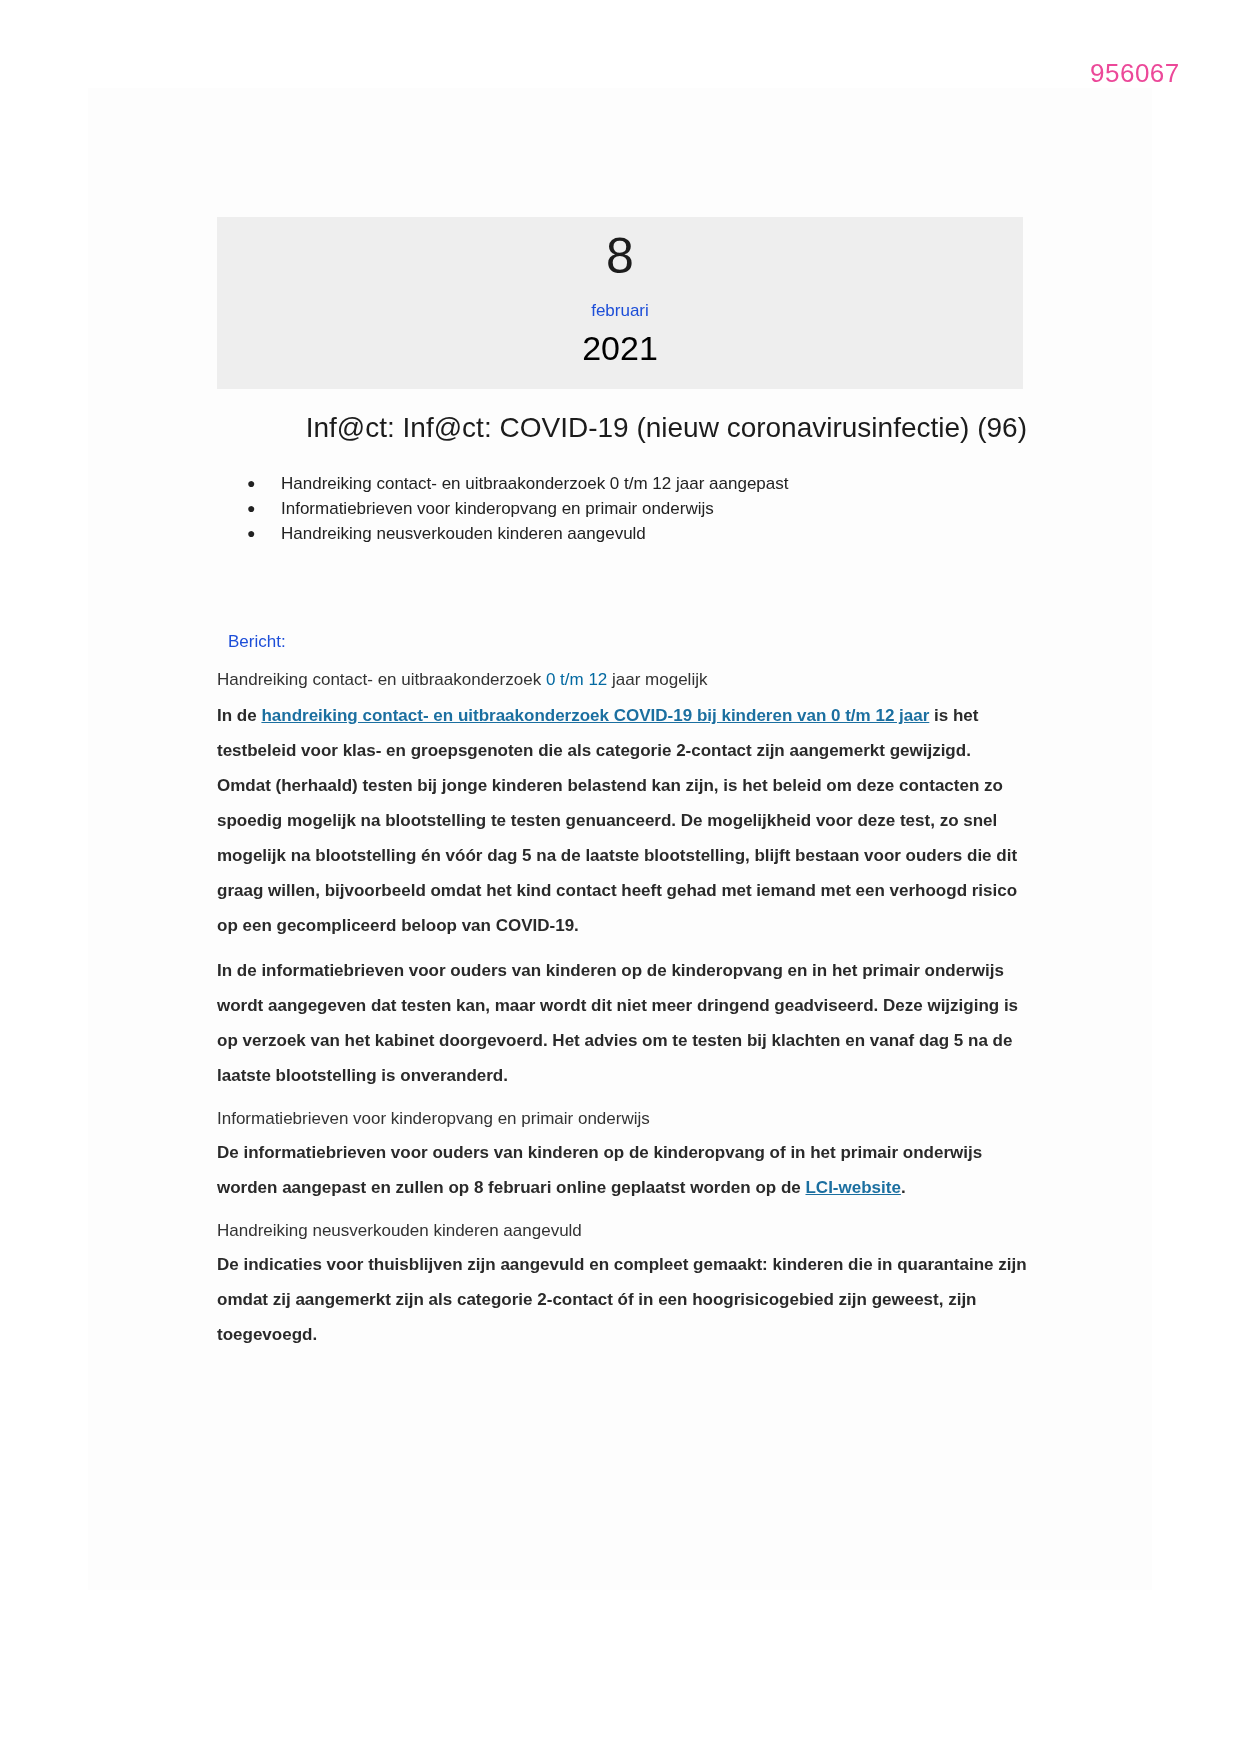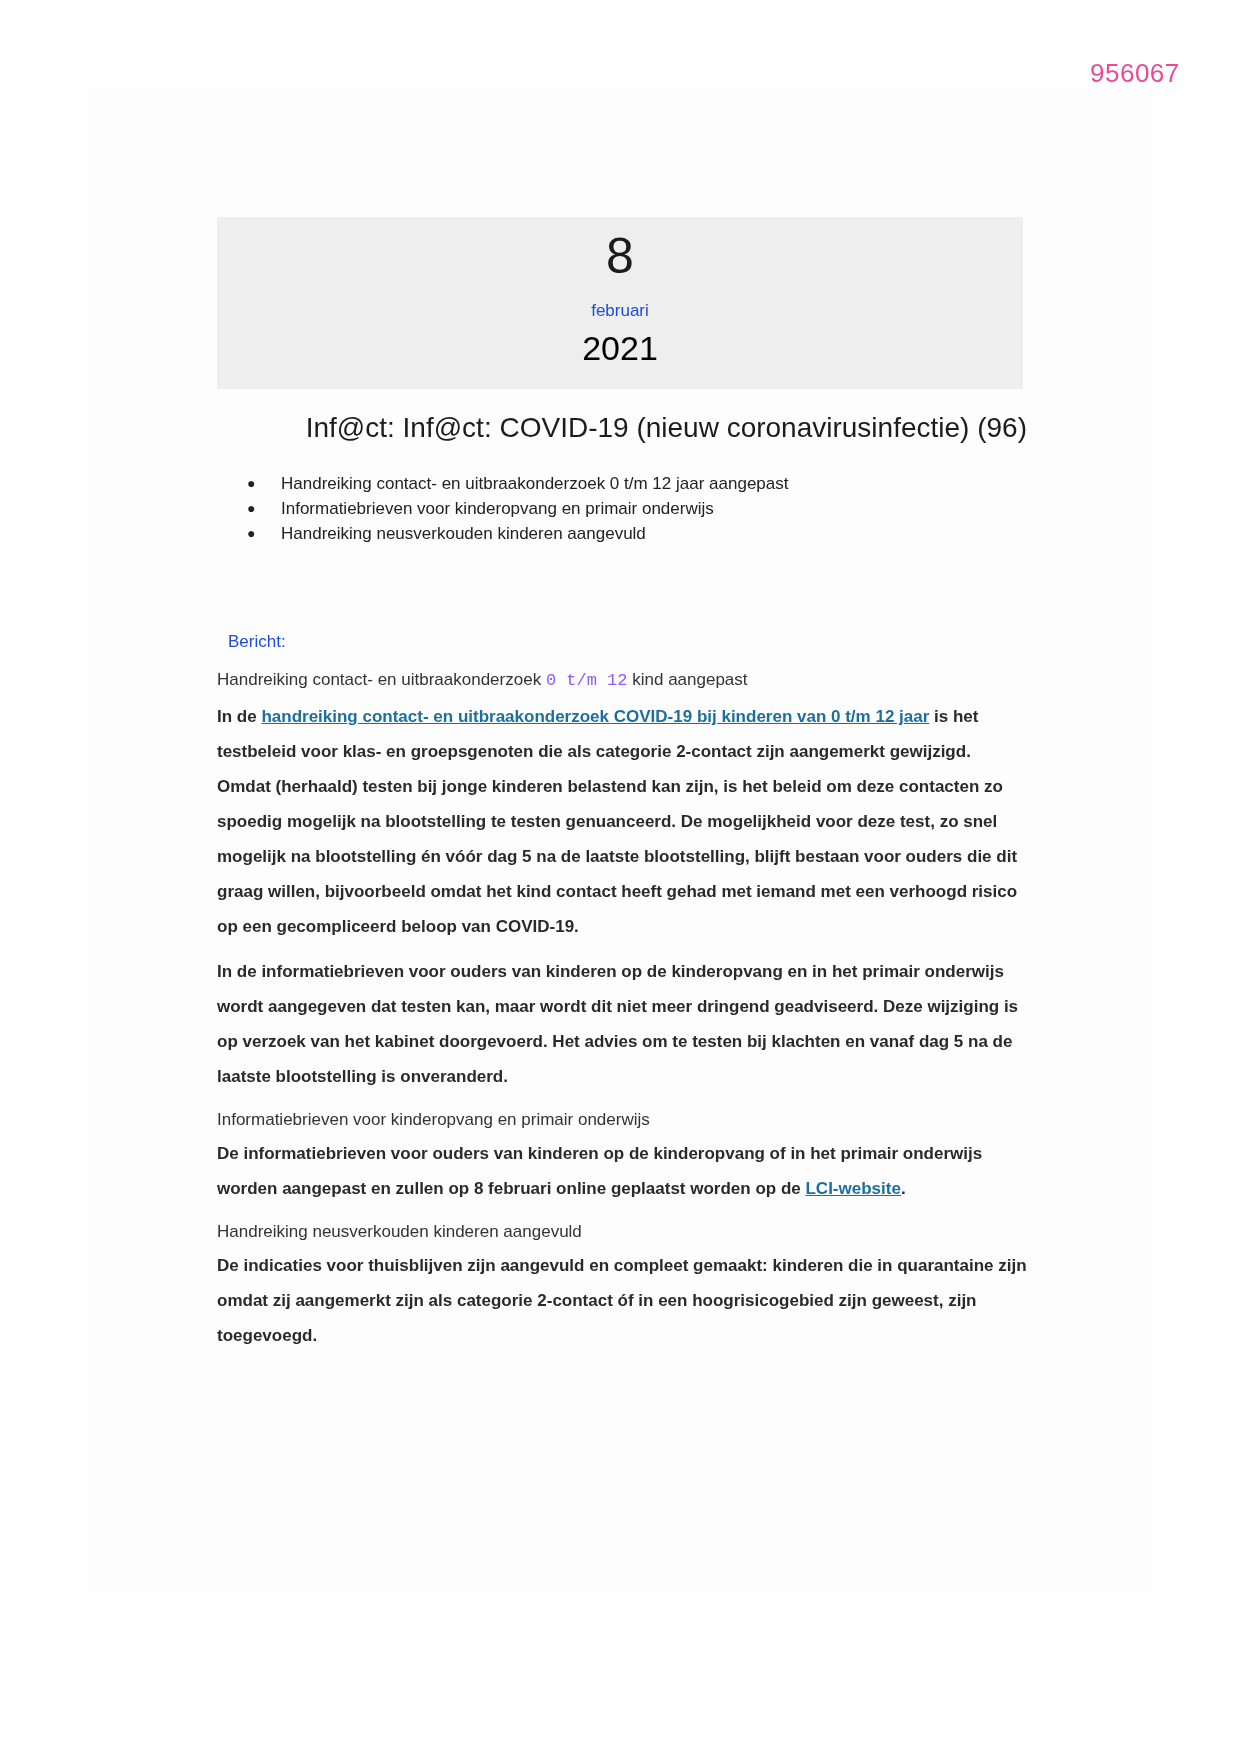--- a/index.html
+++ b/index.html
@@ -104,22 +104,21 @@
       color: #1d4ed8;
       margin: 86px 0 0 11px;
     }
     .section-heading {
       font-size: 17px;
       color: #333333;
       margin: 16px 0 0 0;
       line-height: 24px;
     }
     .section-heading .red {
-      color: #8b5cf6;
-      font-family: Liberation Mono, monospace;
+      color: #0369a1;
     }
     .para {
       font-size: 17px;
       line-height: 35px;
       color: #2a2a2a;
       margin: 6px 0 0 0;
       font-weight: bold;
     }
     .para + .para {
       margin-top: 10px;
@@ -162,21 +161,21 @@
       <span>Informatiebrieven voor kinderopvang en primair onderwijs</span>
     </li>
     <li>
       <span class="bullet">●</span>
       <span>Handreiking neusverkouden kinderen aangevuld</span>
     </li>
   </ul>
 
   <p class="bericht-label">Bericht:</p>
 
-  <p class="section-heading"><span>Handreiking contact- en uitbraakonderzoek </span><span class="red">0 t/m 12</span><span> kind aangepast</span></p>
+  <p class="section-heading"><span>Handreiking contact- en uitbraakonderzoek </span><span class="red">0 t/m 12</span><span> jaar mogelijk</span></p>
   <p class="para"><span>In de </span><a class="link">handreiking contact- en uitbraakonderzoek COVID-19 bij kinderen van 0 t/m 12 jaar</a><span> is het testbeleid voor klas- en groepsgenoten die als categorie 2-contact zijn aangemerkt gewijzigd. Omdat (herhaald) testen bij jonge kinderen belastend kan zijn, is het beleid om deze contacten zo spoedig mogelijk na blootstelling te testen genuanceerd. De mogelijkheid voor deze test, zo snel mogelijk na blootstelling én vóór dag 5 na de laatste blootstelling, blijft bestaan voor ouders die dit graag willen, bijvoorbeeld omdat het kind contact heeft gehad met iemand met een verhoogd risico op een gecompliceerd beloop van COVID-19.</span></p>
   <p class="para">In de informatiebrieven voor ouders van kinderen op de kinderopvang en in het primair onderwijs wordt aangegeven dat testen kan, maar wordt dit niet meer dringend geadviseerd. Deze wijziging is op verzoek van het kabinet doorgevoerd. Het advies om te testen bij klachten en vanaf dag 5 na de laatste blootstelling is onveranderd.</p>
 
   <p class="sub-heading">Informatiebrieven voor kinderopvang en primair onderwijs</p>
   <p class="para" style="margin-top:4px"><span>De informatiebrieven voor ouders van kinderen op de kinderopvang of in het primair onderwijs worden aangepast en zullen op 8 februari online geplaatst worden op de </span><a class="link">LCI-website</a><span>.</span></p>
 
   <p class="sub-heading">Handreiking neusverkouden kinderen aangevuld</p>
   <p class="para" style="margin-top:4px">De indicaties voor thuisblijven zijn aangevuld en compleet gemaakt: kinderen die in quarantaine zijn omdat zij aangemerkt zijn als categorie 2-contact óf in een hoogrisicogebied zijn geweest, zijn toegevoegd.</p>
 </div>
 

